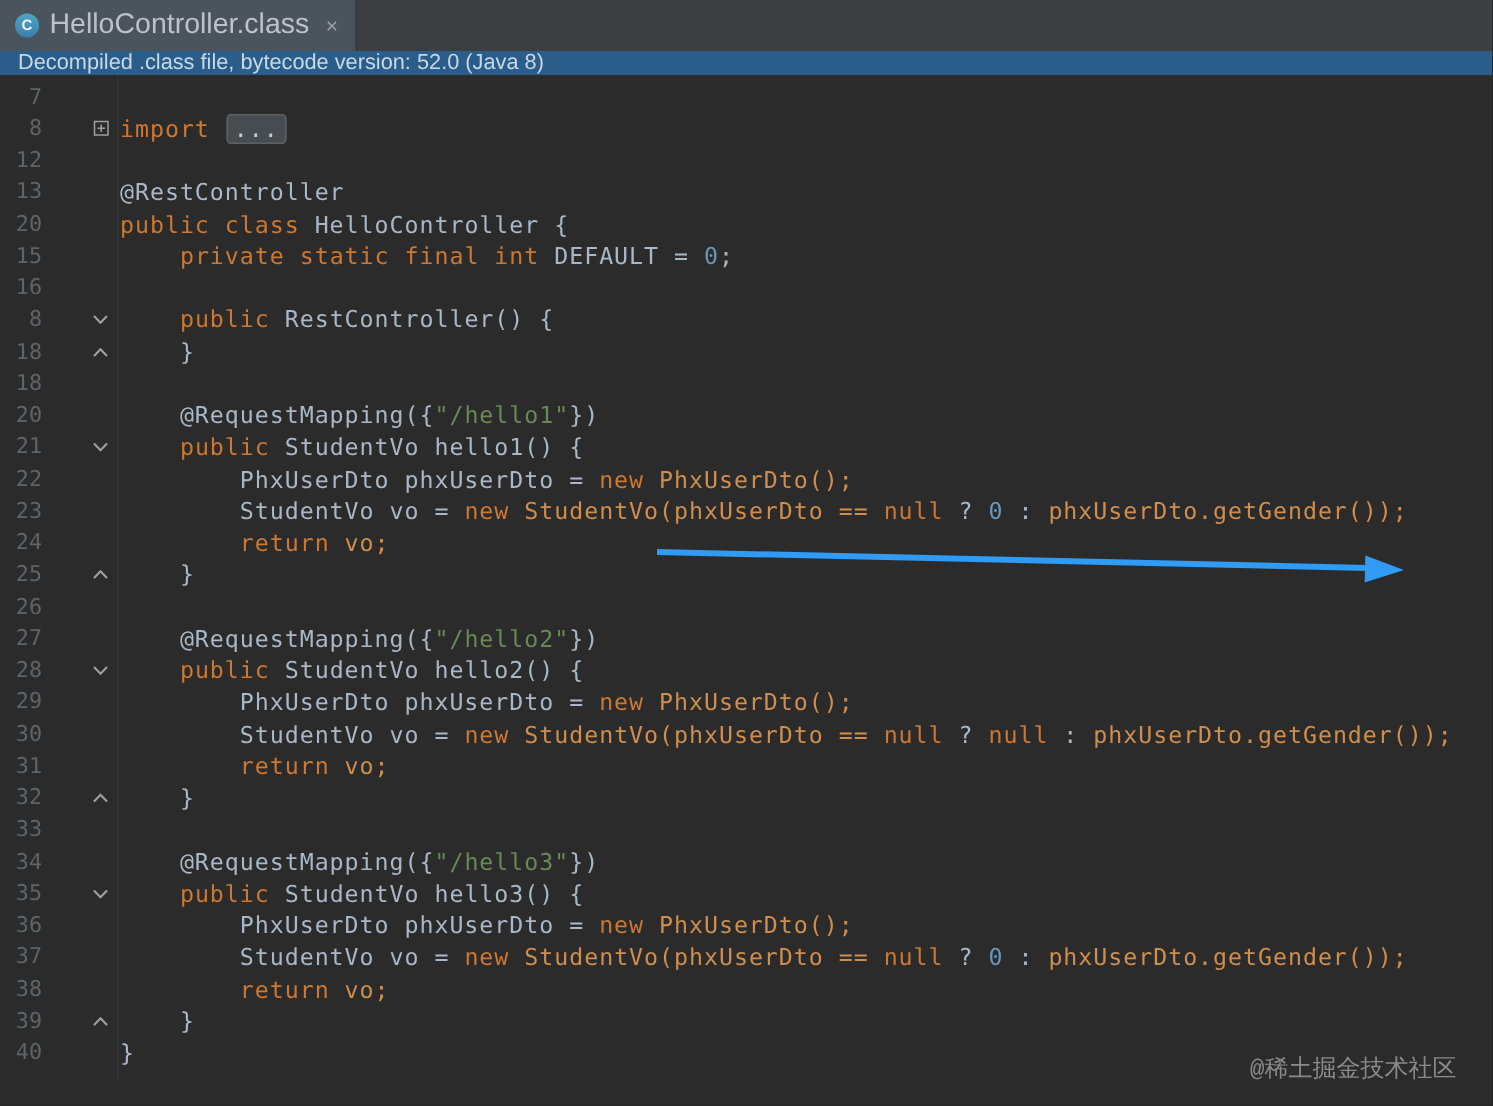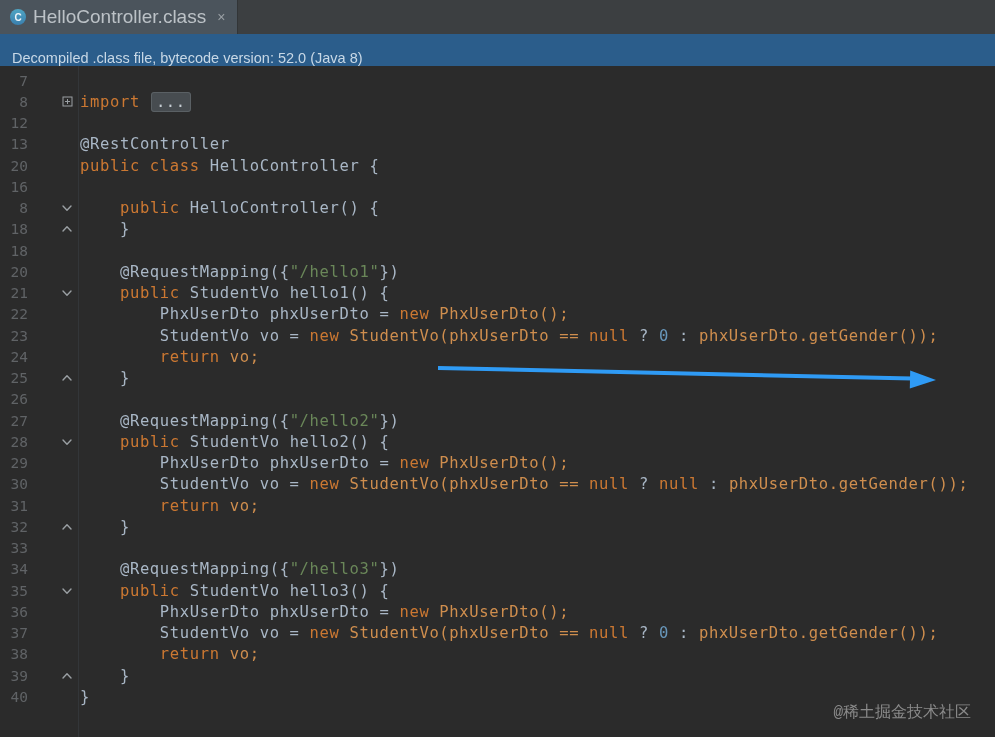--- a/index.html
+++ b/index.html
@@ -11,21 +11,21 @@
   .tab{display:flex;align-items:center;gap:7px;padding:0 12px 0 10px;background:#4b545c;
        border-right:1px solid #323537;cursor:default;}
   .class-icon{width:16px;height:16px;border-radius:50%;flex:none;
        background:linear-gradient(180deg,#4fa6c4 0%,#3a7fae 100%);
        display:flex;align-items:center;justify-content:center;
        color:#eef5f9;font-size:10px;font-weight:bold;font-family:"Liberation Sans",sans-serif;}
   .tab-label{color:#bcc2c7;font-size:19px;}
   .tab-close{color:#9aa0a5;font-size:14px;margin-left:4px;line-height:1;}
 
   
-  .banner{height:32px;background:#2b5d8b;display:flex;align-items:flex-end;padding-left:12px;}
+  .banner{height:16px;background:#2b5d8b;display:flex;align-items:flex-start;padding-left:12px;}
   .banner span{color:#c8d8e6;font-size:14.5px;}
 
   
   .editor{position:relative;height:671px;background:#2b2b2b;padding-top:4px;box-sizing:border-box;
           font-family:"DejaVu Sans Mono","Liberation Mono",monospace;font-size:15.5px;letter-spacing:0.65px;}
   .gutter-sep{position:absolute;left:78px;top:0;bottom:0;width:1px;background:#333639;}
   .line{display:flex;align-items:center;height:21.25px;white-space:pre;}
   .ln{width:28px;flex:none;text-align:right;color:#606366;font-size:14.5px;letter-spacing:0;}
   .gi{width:50px;flex:none;display:flex;justify-content:flex-end;padding-right:5px;box-sizing:border-box;}
   .ct{padding-left:2px;}
@@ -66,24 +66,25 @@
     <div id="lines">
         <div class="line"><span class="ln">7</span><span class="gi"></span><span class="ct"></span></div>
         <div class="line"><span class="ln">8</span><span class="gi"><svg width="11" height="11" viewBox="0 0 11 11">
               <rect x="1" y="1" width="9" height="9" fill="none" stroke="#9ba0a4"></rect>
               <line x1="3" y1="5.5" x2="8" y2="5.5" stroke="#9ba0a4"></line>
               <line x1="5.5" y1="3" x2="5.5" y2="8" stroke="#9ba0a4"></line>
             </svg></span><span class="ct"><span class="tk-kw">import </span><span class="tk-fold">...</span></span></div>
         <div class="line"><span class="ln">12</span><span class="gi"></span><span class="ct"></span></div>
         <div class="line"><span class="ln">13</span><span class="gi"></span><span class="ct"><span class="tk-pl">@RestController</span></span></div>
         <div class="line"><span class="ln">20</span><span class="gi"></span><span class="ct"><span class="tk-kw">public class </span><span class="tk-pl">HelloController {</span></span></div>
+        <div class="line"><span class="ln">15</span><span class="gi"></span><span class="ct"><span class="tk-pl">    </span><span class="tk-kw">private static final int </span><span class="tk-pl">DEFAULT = </span><span class="tk-num">0</span><span class="tk-pl">;</span></span></div>
         <div class="line"><span class="ln">16</span><span class="gi"></span><span class="ct"></span></div>
         <div class="line"><span class="ln">8</span><span class="gi"><svg width="12" height="12" viewBox="0 0 12 12">
               <polyline points="2,4 6,8.2 10,4" fill="none" stroke="#9ba0a4" stroke-width="1.4" stroke-linecap="round" stroke-linejoin="round"></polyline>
-            </svg></span><span class="ct"><span class="tk-pl">    </span><span class="tk-kw">public </span><span class="tk-pl">HelloController() {</span></span></div>
+            </svg></span><span class="ct"><span class="tk-pl">    </span><span class="tk-kw">public </span><span class="tk-pl">RestController() {</span></span></div>
         <div class="line"><span class="ln">18</span><span class="gi"><svg width="12" height="12" viewBox="0 0 12 12">
               <polyline points="2,8 6,3.8 10,8" fill="none" stroke="#9ba0a4" stroke-width="1.4" stroke-linecap="round" stroke-linejoin="round"></polyline>
             </svg></span><span class="ct"><span class="tk-pl">    }</span></span></div>
         <div class="line"><span class="ln">18</span><span class="gi"></span><span class="ct"></span></div>
         <div class="line"><span class="ln">20</span><span class="gi"></span><span class="ct"><span class="tk-pl">    @RequestMapping({</span><span class="tk-str">"/hello1"</span><span class="tk-pl">})</span></span></div>
         <div class="line"><span class="ln">21</span><span class="gi"><svg width="12" height="12" viewBox="0 0 12 12">
               <polyline points="2,4 6,8.2 10,4" fill="none" stroke="#9ba0a4" stroke-width="1.4" stroke-linecap="round" stroke-linejoin="round"></polyline>
             </svg></span><span class="ct"><span class="tk-pl">    </span><span class="tk-kw">public </span><span class="tk-pl">StudentVo hello1() {</span></span></div>
         <div class="line"><span class="ln">22</span><span class="gi"></span><span class="ct"><span class="tk-pl">        PhxUserDto phxUserDto = </span><span class="tk-kw">new</span><span class="tk-call"> PhxUserDto();</span></span></div>
         <div class="line"><span class="ln">23</span><span class="gi"></span><span class="ct"><span class="tk-pl">        StudentVo vo = </span><span class="tk-kw">new</span><span class="tk-call"> StudentVo(phxUserDto == </span><span class="tk-kw">null</span><span class="tk-pl"> ? </span><span class="tk-num">0</span><span class="tk-pl"> : </span><span class="tk-call">phxUserDto.getGender());</span></span></div>

